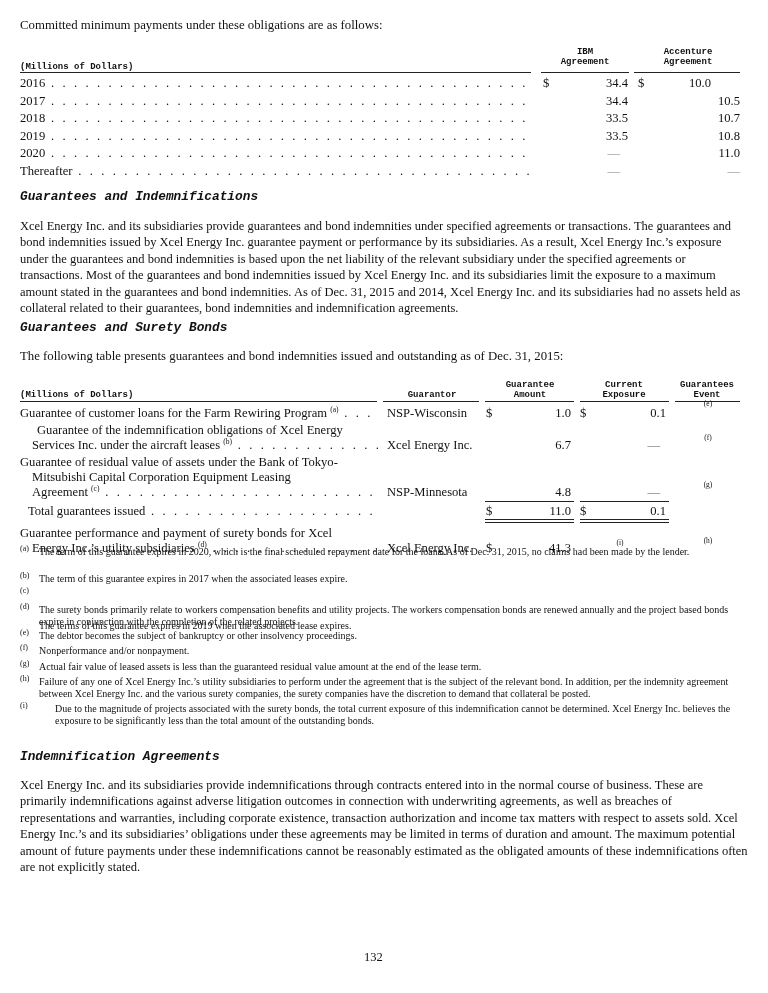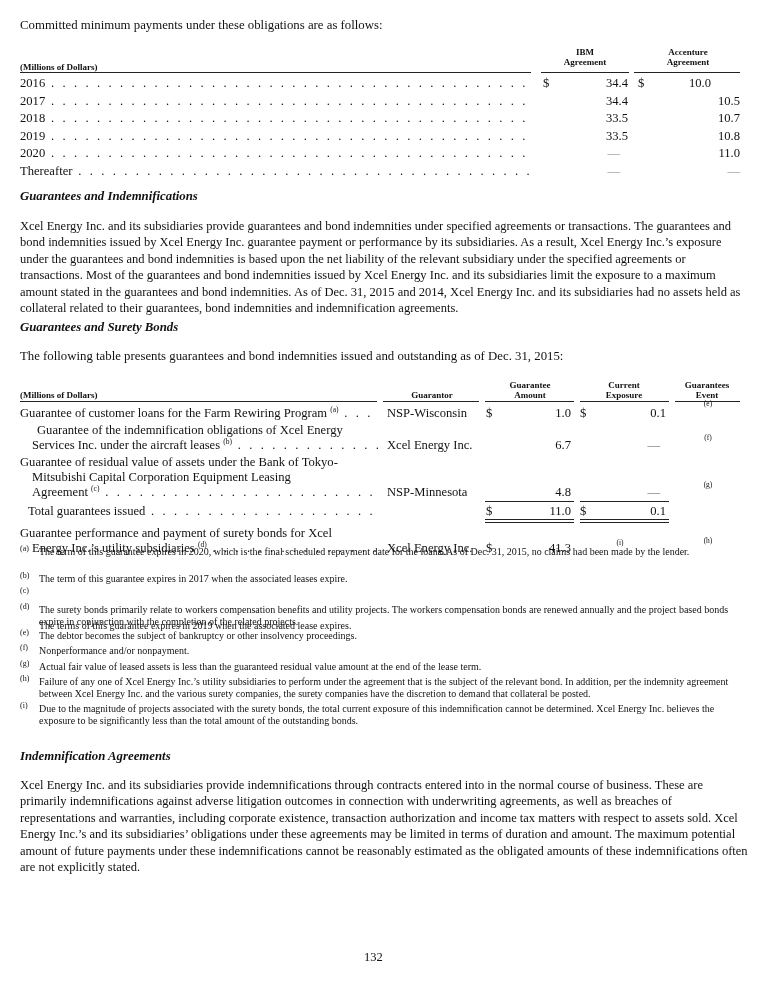--- a/index.html
+++ b/index.html
@@ -1,22 +1,22 @@
 <!DOCTYPE html>
 <html><head>
   <meta charset="utf-8">
   <style>
     html, body { margin:0; padding:0; background:#ffffff; }
     body { width:768px; height:993px; position:relative; overflow:hidden;
       font-family:"Liberation Serif", serif; color:#111; }
     .abs { position:absolute; }
     .txt { font-size:12.6px; line-height:16px; }
     .para { position:absolute; left:20px; width:728px; font-size:12.5px; line-height:16.4px; text-align:left; }
-    .hd-it { position:absolute; left:20px; font-size:12.8px; font-weight:bold; font-style:italic; }
-    .colhd { position:absolute; font-size:9px; font-weight:bold; text-align:center; line-height:10px; }
+    .hd-it { position:absolute; left:20px; font-size:12.8px; font-weight:bold; font-style:italic;font-family:Liberation Mono, monospace; }
+    .colhd { position:absolute; font-size:9px; font-weight:bold; text-align:center; line-height:10px;font-family:Liberation Mono, monospace; }
     .rule { position:absolute; height:0; border-top:1.6px solid #222; }
     .drule { position:absolute; height:2px; border-top:1px solid #222; border-bottom:1px solid #222; }
     .lead { position:absolute; white-space:nowrap; overflow:hidden; font-size:12.6px; line-height:16px; }
     .lead .dots { letter-spacing:2.6px; }
     .num { position:absolute; font-size:12.6px; text-align:right; line-height:16px; }
     .dol { position:absolute; font-size:12.6px; line-height:16px; }
     .sup { font-size:7.5px; vertical-align:super; line-height:0; }
     .fn-mark { position:absolute; left:20px; font-size:8px; }
     .fn-text { position:absolute; left:39px; width:700px; font-size:10px; line-height:12px; }
     .cell { position:absolute; font-size:12.6px; line-height:16px; white-space:nowrap; }
@@ -182,20 +182,20 @@
     <div>
       <div class="fn-mark" style="top:659px;">(g)</div>
       <div class="fn-text" style="top:661px;">Actual fair value of leased assets is less than the guaranteed residual value amount at the end of the lease term.</div>
     </div>
     <div>
       <div class="fn-mark" style="top:674px;">(h)</div>
       <div class="fn-text" style="top:676px;">Failure of any one of Xcel Energy Inc.’s utility subsidiaries to perform under the agreement that is the subject of the relevant bond.  In addition, per the indemnity agreement between Xcel Energy Inc. and the various surety companies, the surety companies have the discretion to demand that collateral be posted.</div>
     </div>
     <div>
       <div class="fn-mark" style="top:701px;">(i)</div>
-      <div class="fn-text" style="top:703px;">Due to the magnitude of projects associated with the surety bonds, the total current exposure of this indemnification cannot be determined.  Xcel Energy Inc. believes the exposure to be significantly less than the total amount of the outstanding bonds.</div>
+      <div class="fn-text" style="top:703px;margin-left:16px;">Due to the magnitude of projects associated with the surety bonds, the total current exposure of this indemnification cannot be determined.  Xcel Energy Inc. believes the exposure to be significantly less than the total amount of the outstanding bonds.</div>
     </div>
   </div>
 
 <div class="hd-it" style="top:749px;">Indemnification Agreements</div>
 <div class="para" style="top:777px;">Xcel Energy Inc. and its subsidiaries provide indemnifications through contracts entered into in the normal course of business.  These are primarily indemnifications against adverse litigation outcomes in connection with underwriting agreements, as well as breaches of representations and warranties, including corporate existence, transaction authorization and income tax matters with respect to assets sold.  Xcel Energy Inc.’s and its subsidiaries’ obligations under these agreements may be limited in terms of duration and amount.  The maximum potential amount of future payments under these indemnifications cannot be reasonably estimated as the obligated amounts of these indemnifications often are not explicitly stated.</div>
 
 <div class="abs" style="left:364px;top:950px;font-size:12.5px;">132</div>
 
 </body></html>

